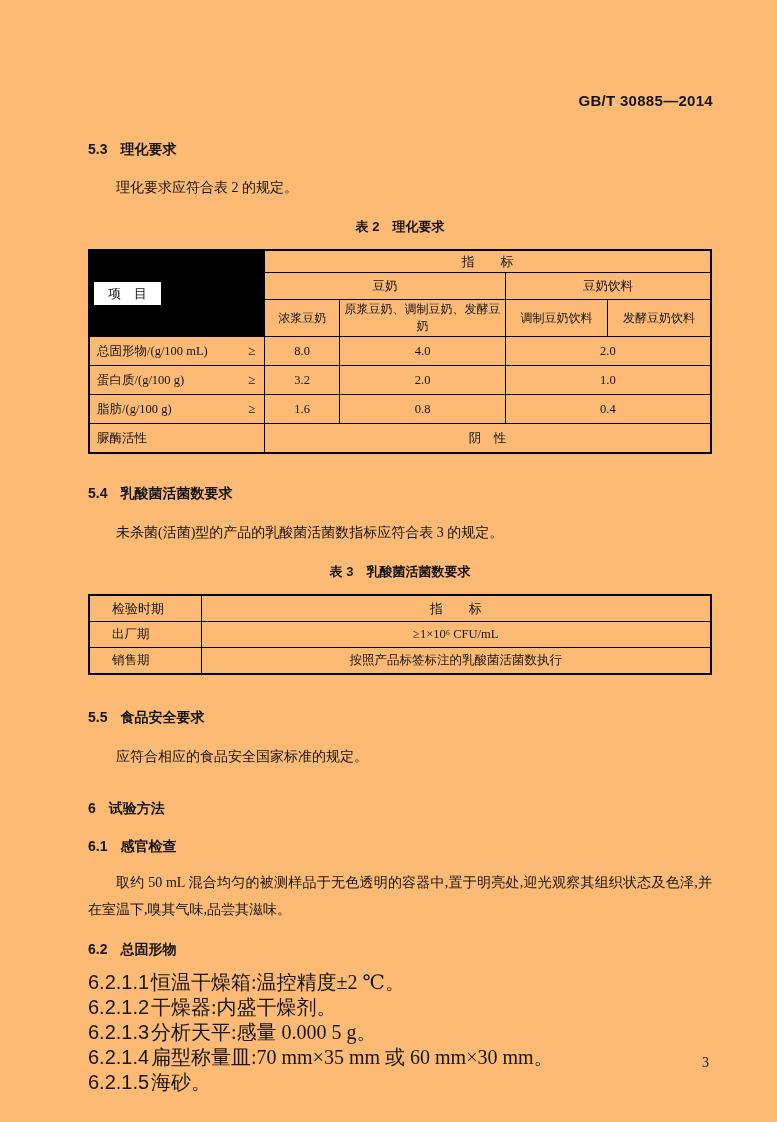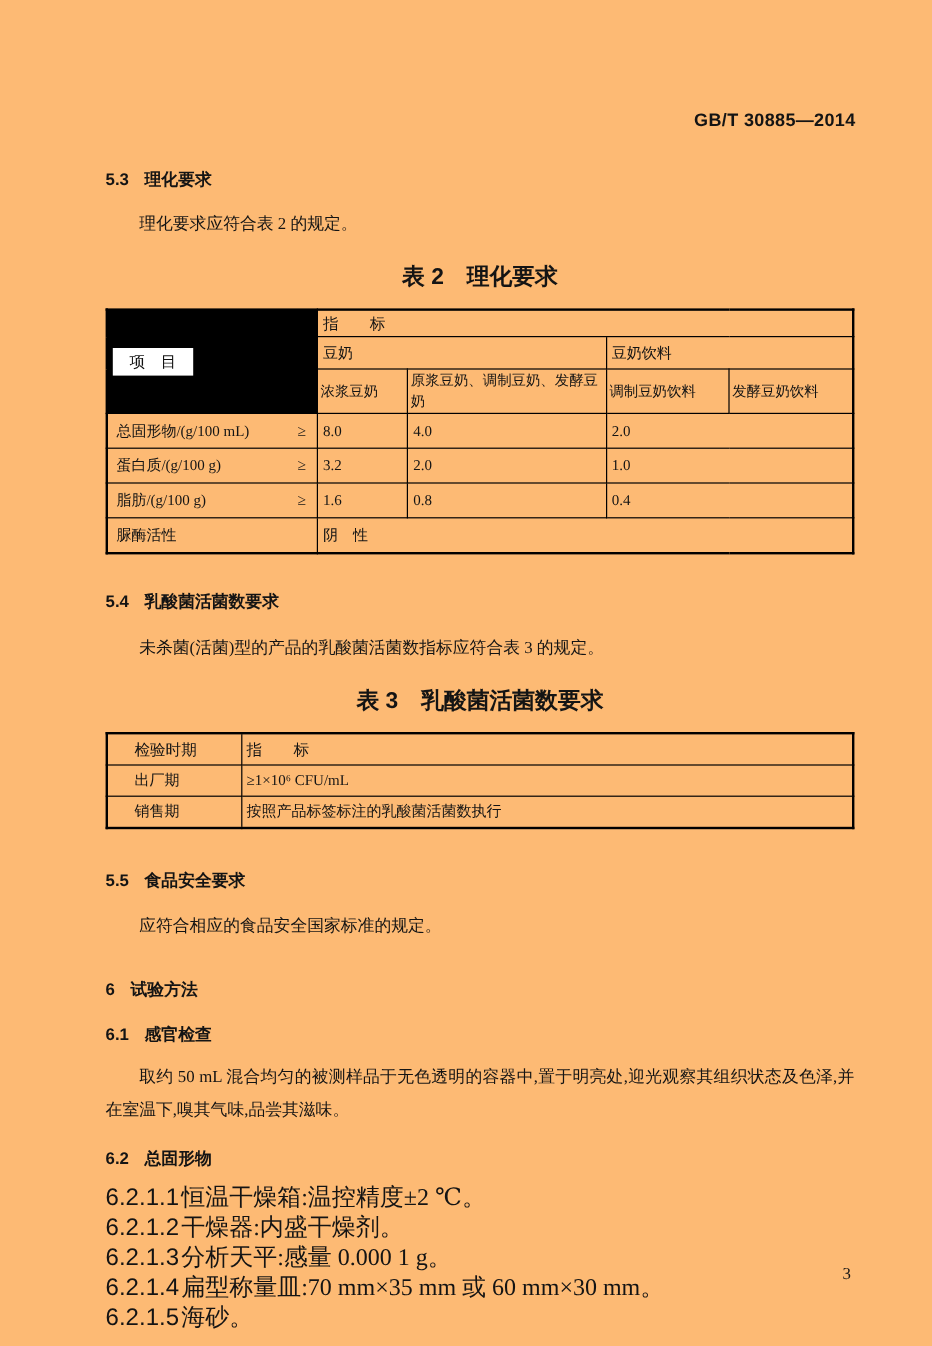--- a/index.html
+++ b/index.html
@@ -19,26 +19,26 @@
     font-weight:700;font-size:15px;letter-spacing:.3px;
   }
   .content{position:absolute;left:88px;top:0;width:624px;}
   .heading{
     font-family:"Liberation Sans","DejaVu Sans",sans-serif;
     font-weight:700;font-size:14px;line-height:18px;
   }
   .h-num{margin-right:13px;display:inline-block;}
   .para{font-size:14px;line-height:27px;text-indent:2em;text-align:justify;margin:0;}
   .table-caption{
-    text-align:center;font-weight:700;font-size:19px;
+    text-align:center;font-weight:700;font-size:13px;
     font-family:"Liberation Sans","DejaVu Sans",sans-serif;
   }
   .gb-table{width:100%;border-collapse:collapse;border:2px solid #000;font-size:12.5px;table-layout:fixed;}
   .gb-table td{border:1px solid #000;padding:1px 4px;vertical-align:middle;height:24px;}
-  .center{}
+  .center{text-align:center;}
   .t2 .c-item{width:175px;}
   .t2 .c1{width:75px;}
   .t2 .c2{width:165px;}
   .t2 .c3{width:102px;}
   .t2 .c4{width:103px;}
   .t2 tr.r-ind td{height:19px;font-size:13px;}
   .t2 tr.sub td{font-size:12px;padding:1px 2px;}
   .t2 tr.body-row td{height:26px;}
   .cell-item-header{background:#000;text-align:left;}
   .item-label-box{
@@ -205,21 +205,21 @@
       <div class="num-item">
         <span class="li-num">6.2.1.1</span>
         <span class="li-text">恒温干燥箱:温控精度±2 ℃。</span>
       </div>
       <div class="num-item">
         <span class="li-num">6.2.1.2</span>
         <span class="li-text">干燥器:内盛干燥剂。</span>
       </div>
       <div class="num-item">
         <span class="li-num">6.2.1.3</span>
-        <span class="li-text">分析天平:感量 0.000 1 g。</span>
+        <span class="li-text">分析天平:感量 0.000 5 g。</span>
       </div>
       <div class="num-item">
         <span class="li-num">6.2.1.4</span>
         <span class="li-text">扁型称量皿:70 mm×35 mm 或 60 mm×30 mm。</span>
       </div>
       <div class="num-item">
         <span class="li-num">6.2.1.5</span>
         <span class="li-text">海砂。</span>
       </div>
 

